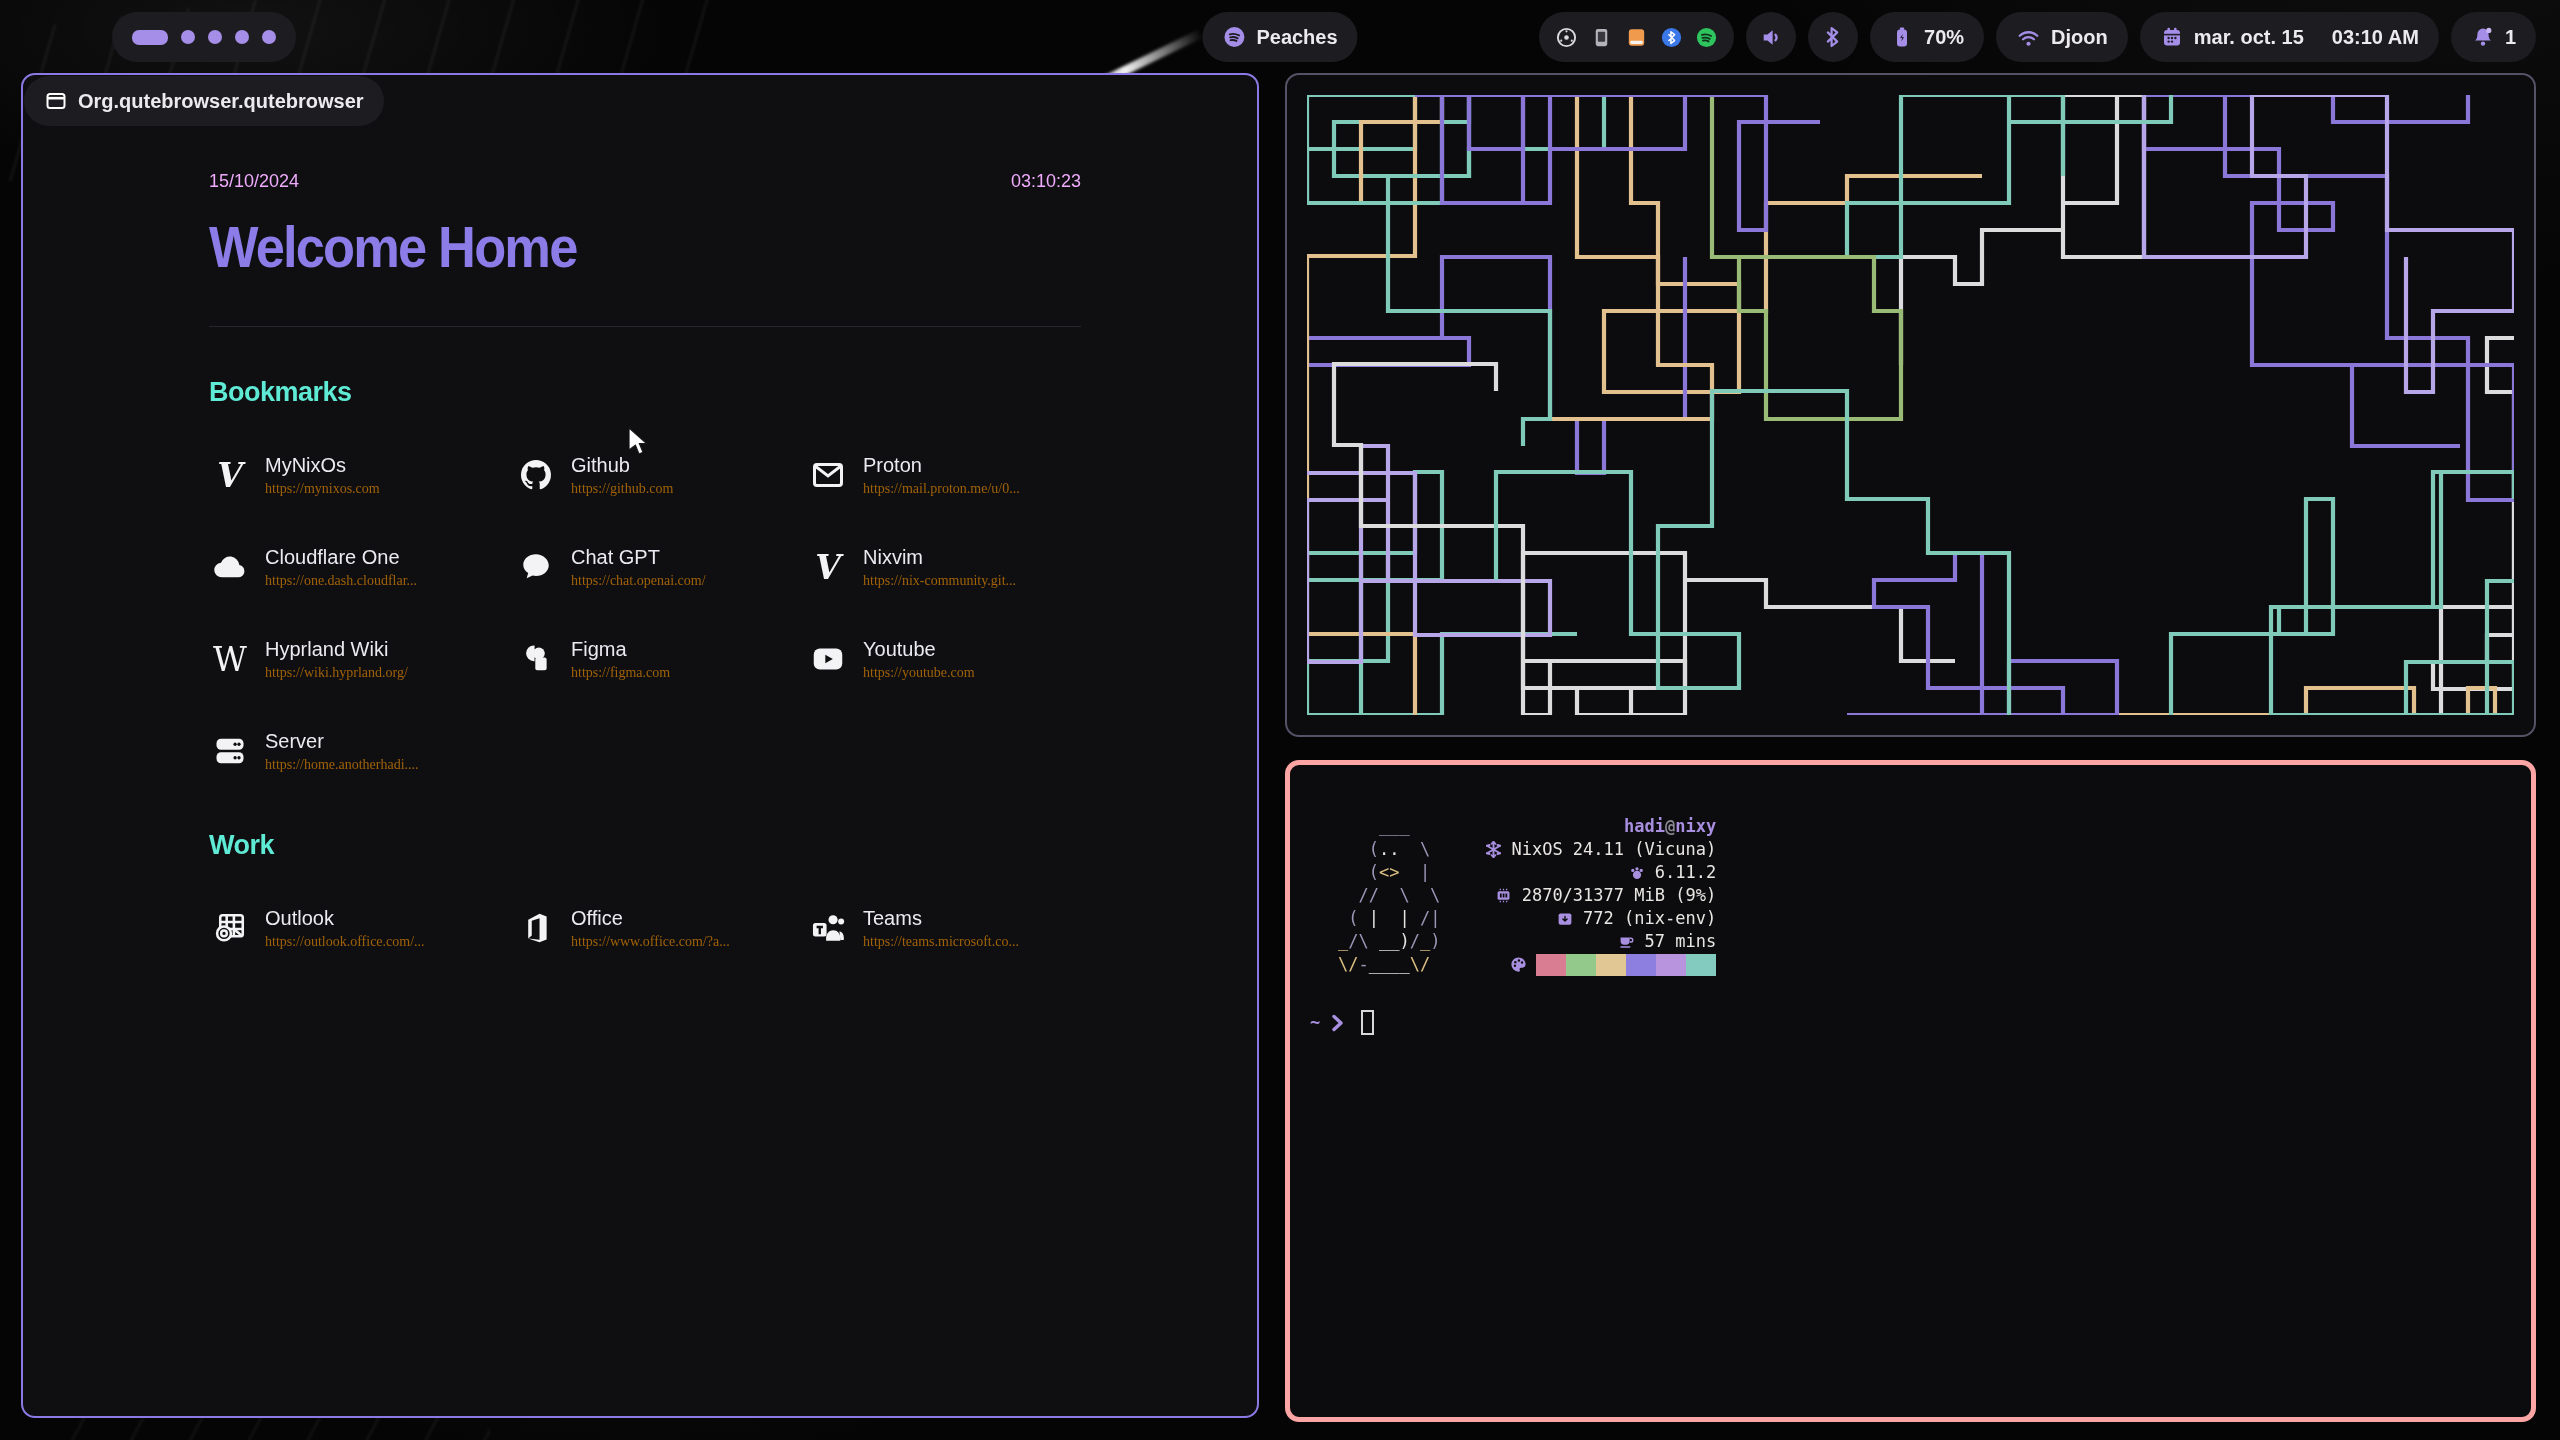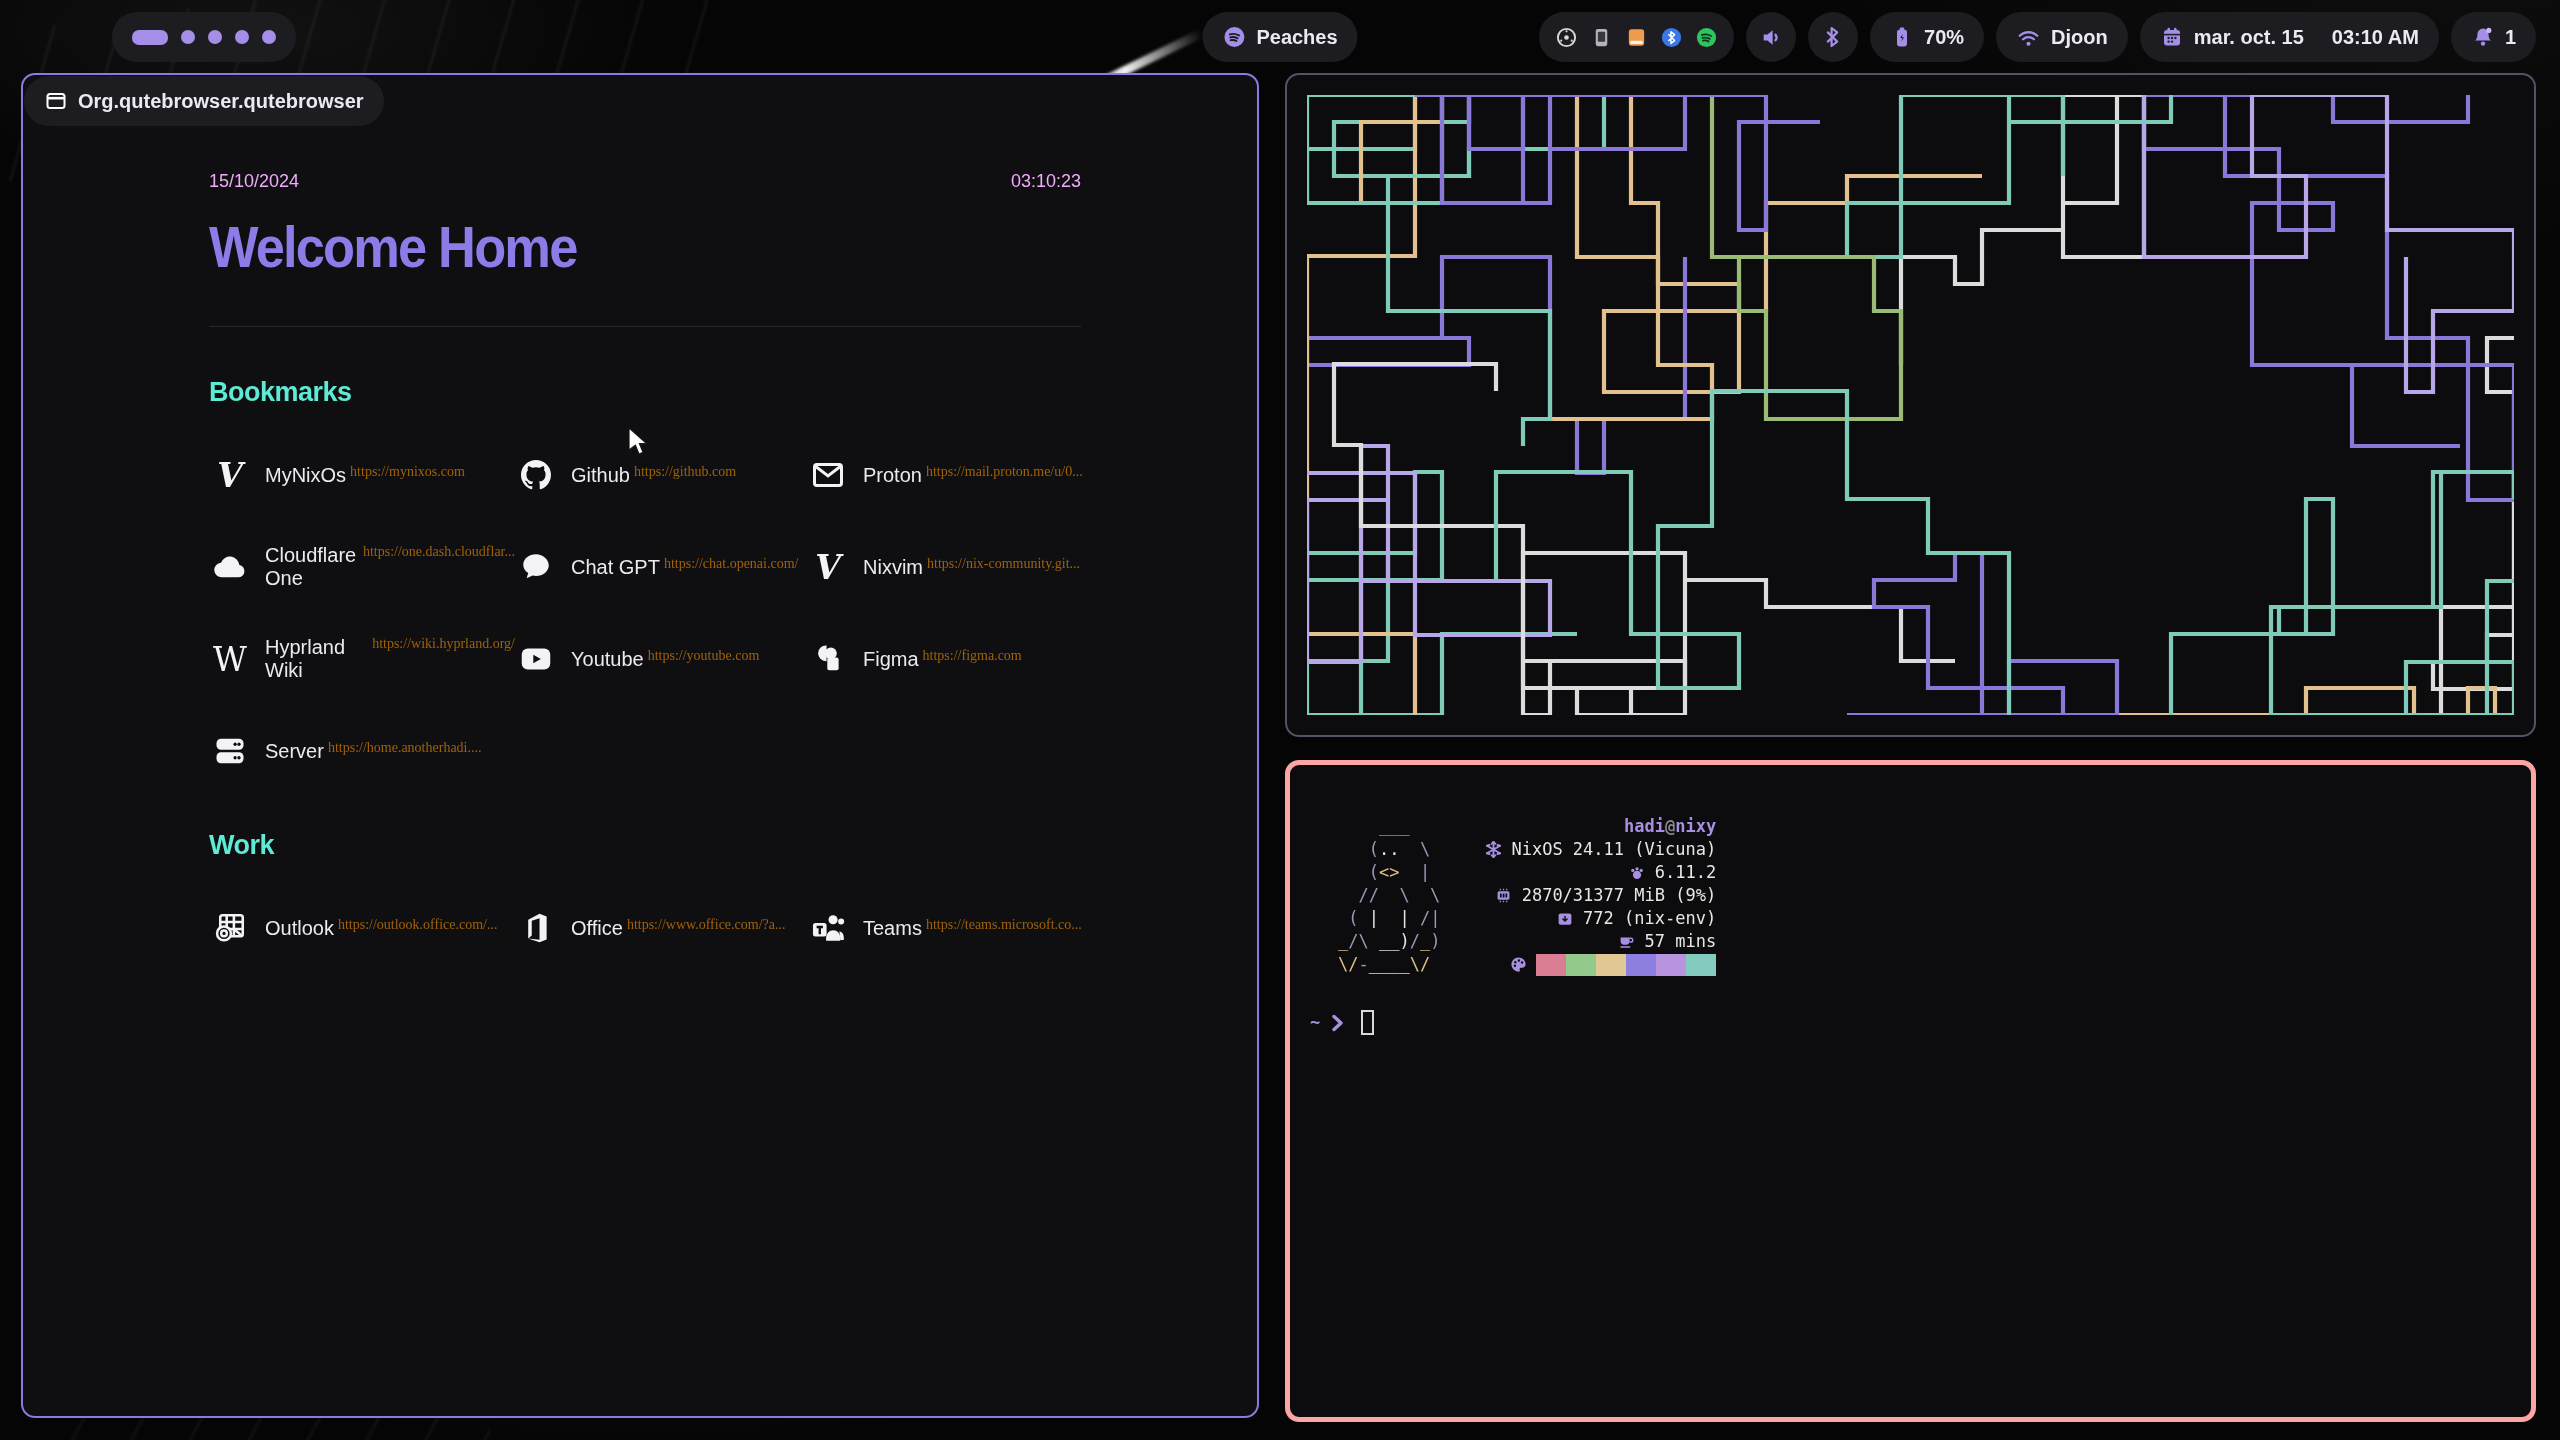--- a/index.html
+++ b/index.html
@@ -47,21 +47,21 @@
   .sp-header{display:flex;justify-content:space-between;font-size:18px;color:#f0abfc;}
   .sp-title{margin-top:22px;font-size:57px;font-weight:800;color:#8b7ce8;letter-spacing:-2px;
             transform:scaleX(.92);transform-origin:left;}
   .sp-divider{margin-top:46px;border-top:1px solid #27262c;}
   .section-title{margin-top:50px;font-size:27px;font-weight:700;color:#5eead4;letter-spacing:-.5px;}
   .bm-grid{margin-top:38px;display:grid;grid-template-columns:306px 292px 276px;row-gap:34px;}
   .bm{display:flex;align-items:center;gap:14px;height:58px;cursor:pointer;}
   .bm-icon{width:42px;height:48px;display:flex;align-items:center;justify-content:center;color:#f3f2f5;flex:0 0 42px;}
   .bm-letter{font-family:"DejaVu Serif","Liberation Serif",serif;font-size:33px;color:#f3f2f5;}
   .bm-letter.bold{font-weight:bold;}
-  .bm-text{display:flex;flex-direction:row;gap:4px;min-width:0;}
+  .bm-text{display:flex;flex-direction:column;gap:4px;min-width:0;}
   .bm-name{font-size:20px;color:#eceaf0;}
   .bm-url{font-size:14px;color:#a16207;white-space:nowrap;font-family:Liberation Serif, serif;}
 
   
   .pipes-wrap{position:absolute;inset:0;padding:20px;box-sizing:border-box;}
   #pipes-svg{width:100%;height:100%;}
   #pipes-svg path{fill:none;stroke-width:4.2;stroke-linejoin:miter;}
 
   
   .term{position:absolute;inset:0;padding:50px 20px;box-sizing:border-box;
@@ -326,41 +326,41 @@
             <span class="bm-icon">
               <span class="bm-letter">W</span>
             </span>
             <span class="bm-text">
               <span class="bm-name">Hyprland Wiki</span>
               <span class="bm-url">https://wiki.hyprland.org/</span>
             </span>
           </div>
           <div class="bm">
             <span class="bm-icon">
-              <svg width="36" height="36" viewBox="0 0 24 24">
-                <rect x="2.5" y="5" width="19" height="14" rx="4" fill="currentColor"></rect>
-                <path d="M10.2 9.2v5.6l5-2.8z" fill="#0f0f12"></path>
-              </svg>
-            </span>
-            <span class="bm-text">
-              <span class="bm-name">Youtube</span>
-              <span class="bm-url">https://youtube.com</span>
-            </span>
-          </div>
-          <div class="bm">
-            <span class="bm-icon">
               <svg width="34" height="34" viewBox="0 0 24 24">
                 <path fill="currentColor" d="M10.5 2.5A5.5 5.5 0 0 0 10.5 13.5H11V2.5z"></path>
                 <circle cx="14" cy="8" r="4.2" fill="currentColor"></circle>
                 <rect x="11.5" y="11" width="8" height="9" rx="1.4" fill="currentColor"></rect>
               </svg>
             </span>
             <span class="bm-text">
               <span class="bm-name">Figma</span>
               <span class="bm-url">https://figma.com</span>
+            </span>
+          </div>
+          <div class="bm">
+            <span class="bm-icon">
+              <svg width="36" height="36" viewBox="0 0 24 24">
+                <rect x="2.5" y="5" width="19" height="14" rx="4" fill="currentColor"></rect>
+                <path d="M10.2 9.2v5.6l5-2.8z" fill="#0f0f12"></path>
+              </svg>
+            </span>
+            <span class="bm-text">
+              <span class="bm-name">Youtube</span>
+              <span class="bm-url">https://youtube.com</span>
             </span>
           </div>
           <div class="bm">
             <span class="bm-icon">
               <svg width="36" height="36" viewBox="0 0 24 24">
                 <rect x="3" y="3.8" width="18" height="7.4" rx="3" fill="currentColor"></rect>
                 <rect x="3" y="12.8" width="18" height="7.4" rx="3" fill="currentColor"></rect>
                 <g fill="#0f0f12">
                   <circle cx="15.4" cy="7.5" r="1.1"></circle>
                   <circle cx="18" cy="7.5" r="1.1"></circle>

